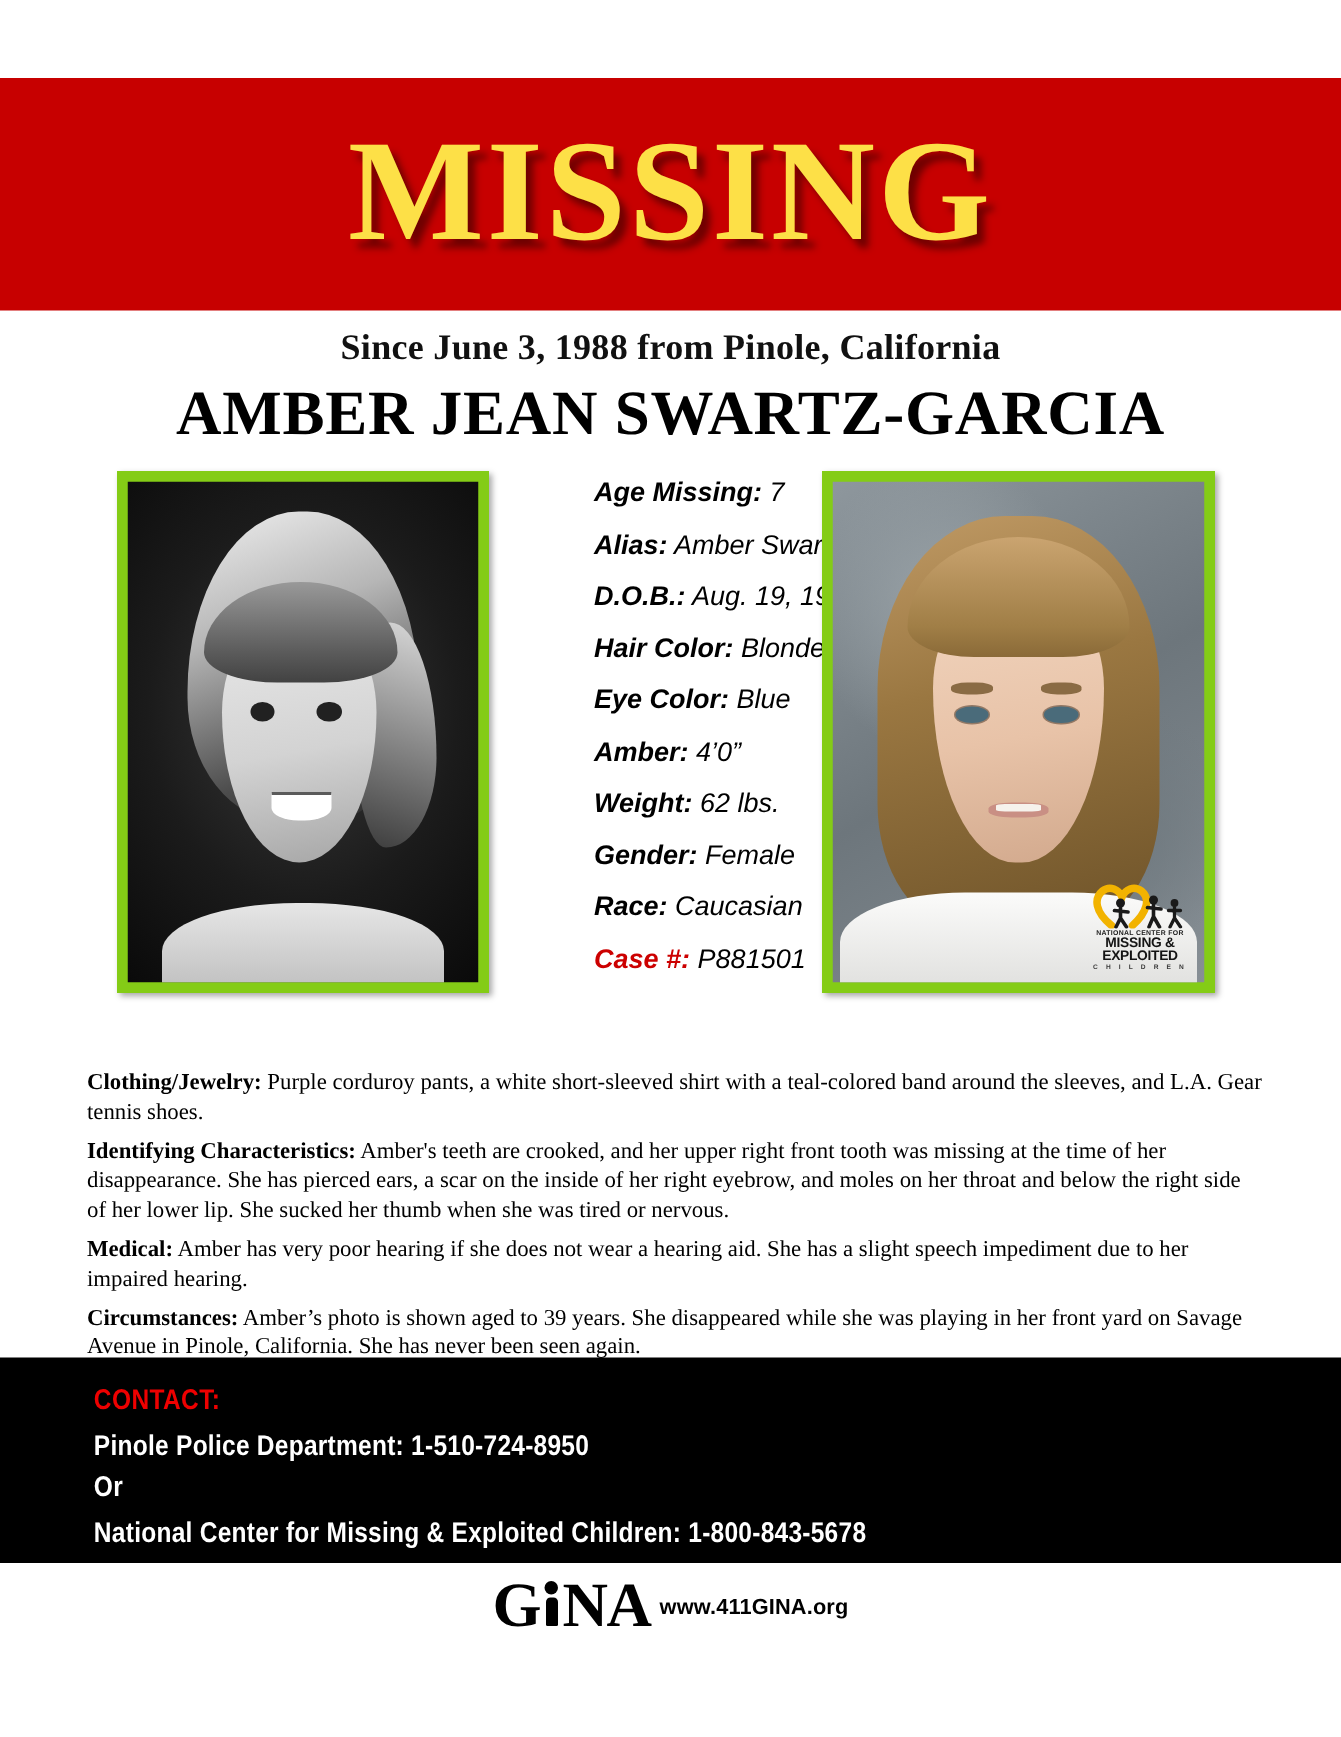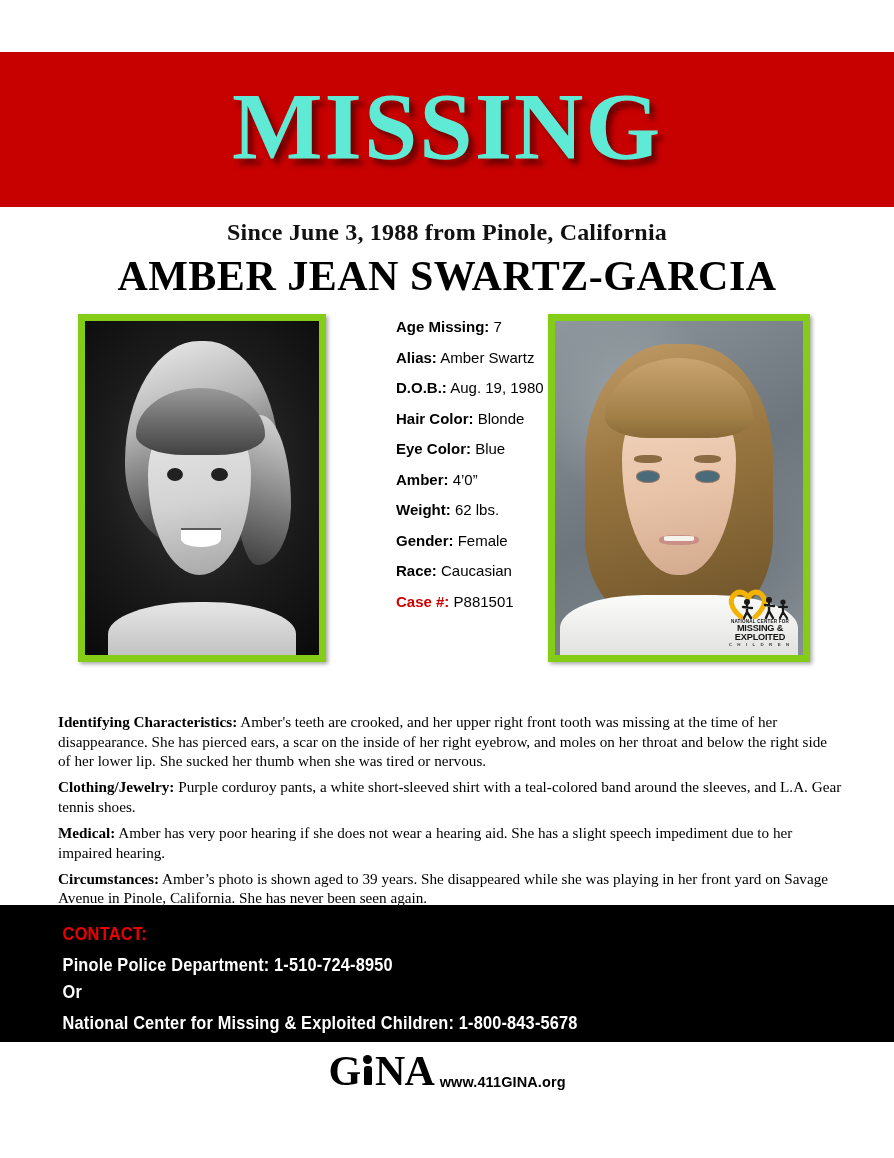--- a/index.html
+++ b/index.html
@@ -24,21 +24,21 @@
     height: 155px;
     display: flex;
     align-items: center;
     justify-content: center;
   }
   .missing-word {
     font-family: "Liberation Serif", serif;
     font-weight: bold;
     font-size: 96px;
     line-height: 1;
-    color: #5eead4;
+    color: #fde047;
     letter-spacing: 2px;
     text-shadow: 5px 6px 5px rgba(40,0,0,0.55);
     padding-bottom: 6px;
   }
 
   
   .since-line {
     text-align: center;
     font-family: "Liberation Serif", serif;
     font-weight: bold;
@@ -195,24 +195,25 @@
 
   
   .details {
     position: absolute;
     left: 396px;
     top: 4px;
     width: 160px;
     font-family: "Liberation Sans", sans-serif;
   }
   .detail-row {
-    font-size: 15px;
+    font-size: 18px;
     color: #000000;
     margin-bottom: 13.5px;
     white-space: nowrap;
+    font-style: italic;
   }
   .detail-label { font-weight: bold; }
   .detail-label.case { color: #cc0000; }
   .detail-value { font-weight: normal; }
 
   
   .descriptions {
     position: absolute;
     left: 58px;
     top: 712px;
@@ -294,21 +295,21 @@
   .gina-tagline {
     margin-left: 6px;
     padding-top: 4px;
     font-family: "Liberation Sans", sans-serif;
     color: #000000;
   }
   .gina-tag-1 { font-size: 16px; letter-spacing: -0.1px; }
   .gina-tag-1 .bold { font-weight: bold; }
   .gina-tag-2 {
     font-size: 14.5px; font-weight: bold;
-    text-align: center; margin-top: 18px; letter-spacing: 0.1px;
+    text-align: center; margin-top: 8px; letter-spacing: 0.1px;
   }
 </style>
 </head>
 <body>
 
 <div class="top-margin"></div>
 
 <div class="missing-banner">
   <div class="missing-word">MISSING</div>
 </div>
@@ -408,24 +409,24 @@
         <div class="ncmec-l2">MISSING &amp;</div>
         <div class="ncmec-l2">EXPLOITED</div>
         <div class="ncmec-l3">C H I L D R E N</div>
       </div>
     </div>
   </div>
 </div>
 
 <div class="descriptions">
   <div class="desc-block">
+    <span class="desc-label">Clothing/Jewelry:</span><span>  Purple corduroy pants, a white short-sleeved shirt with a teal-colored band around the sleeves, and L.A. Gear tennis shoes.</span>
+  </div>
+  <div class="desc-block">
     <span class="desc-label">Identifying Characteristics:</span><span>  Amber's teeth are crooked, and her upper right front tooth was missing at the time of her disappearance. She has pierced ears, a scar on the inside of her right eyebrow, and moles on her throat and below the right side of her lower lip. She sucked her thumb when she was tired or nervous.</span>
-  </div>
-  <div class="desc-block">
-    <span class="desc-label">Clothing/Jewelry:</span><span>  Purple corduroy pants, a white short-sleeved shirt with a teal-colored band around the sleeves, and L.A. Gear tennis shoes.</span>
   </div>
   <div class="desc-block">
     <span class="desc-label">Medical:</span><span>  Amber has very poor hearing if she does not wear a hearing aid. She has a slight speech impediment due to her impaired hearing.</span>
   </div>
   <div class="desc-block">
     <span class="desc-label">Circumstances:</span><span>  Amber’s photo is shown aged to 39 years.  She disappeared while she was playing in her front yard on Savage Avenue in Pinole, California. She has never been seen again.</span>
   </div>
 </div>
 
 <div class="contact-block">

